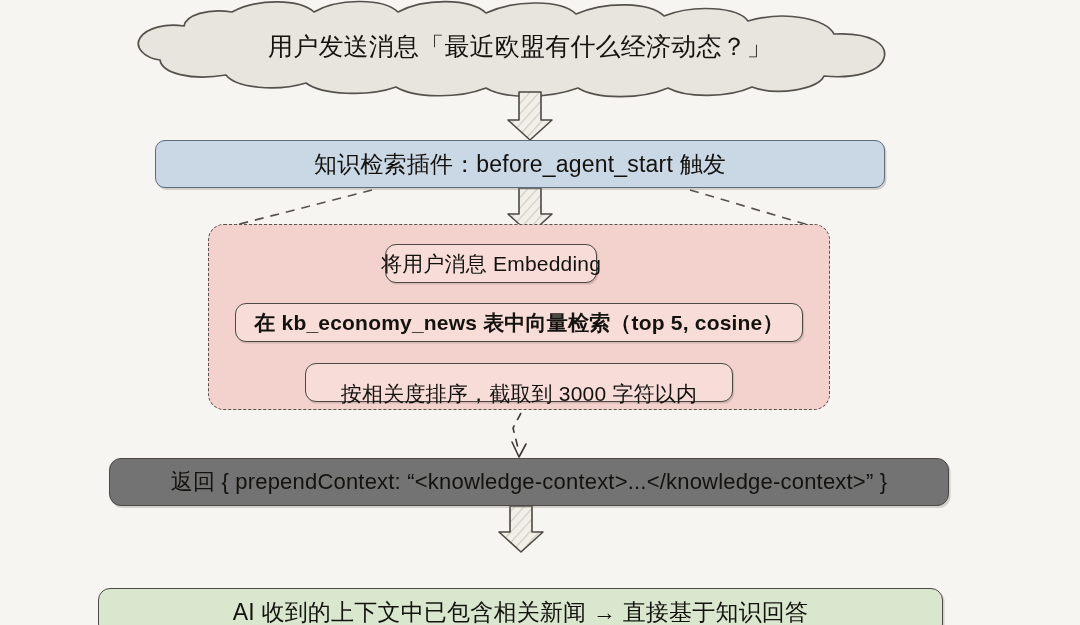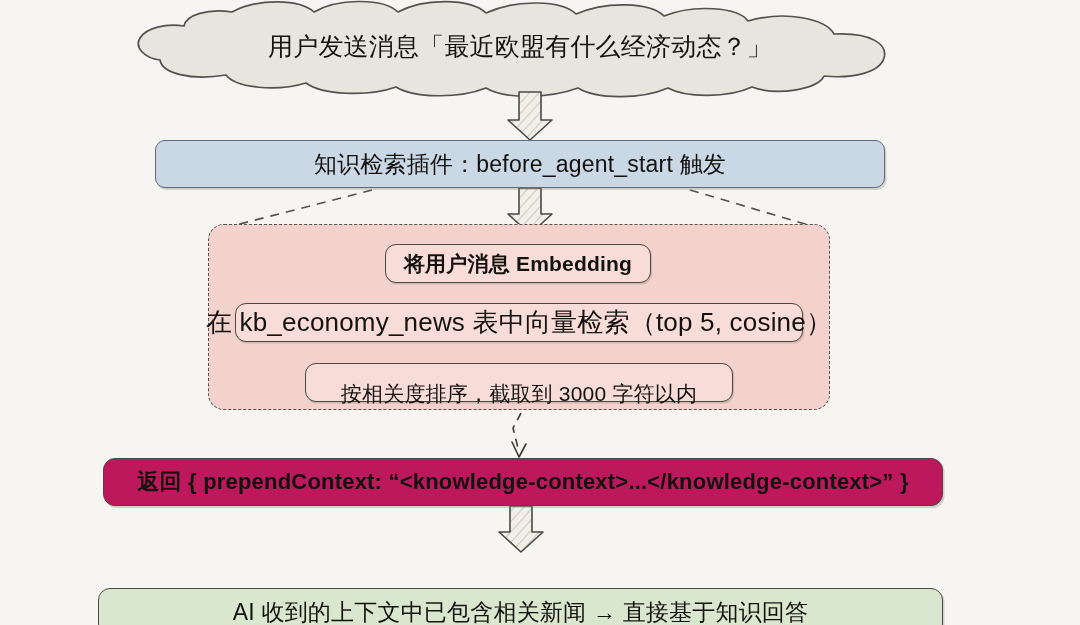--- a/index.html
+++ b/index.html
@@ -88,53 +88,51 @@
     border-radius: 11px;
     box-shadow: 1.2px 1.6px 0 rgba(130,110,105,0.28);
     display: flex;
     align-items: center;
     justify-content: center;
     white-space: nowrap;
   }
   #embed-node {
     left: 385px;
     top: 244px;
-    width: 266px;
+    width: 212px;
     height: 39px;
-    font-weight: bold;
   }
   #embed-label { font-size: 21px; }
 
   #vector-node {
     left: 235px;
     top: 303px;
     width: 568px;
     height: 39px;
   }
-  #vector-label { font-size: 26px; }
+  #vector-label { font-size: 21px; font-weight: bold; }
 
   #truncate-node {
     left: 305px;
     top: 363px;
     width: 428px;
     height: 39px;
   }
   #truncate-label { font-size: 21px; margin-top: 22px; }
 
   
   #return-node {
-    left: 103px;
+    left: 109px;
     top: 458px;
     width: 840px;
     height: 48px;
-    background: #be185d;
+    background: #737373;
     border: 1.8px solid #4c4843;
     border-radius: 12px;
     box-shadow: 1.6px 2px 0 rgba(130,125,115,0.30);
-    font-weight: bold;
   }
   #return-label {
     font-size: 22px;
     white-space: nowrap;
   }
 
   
   #answer-node {
     left: 98px;
     top: 588px;

